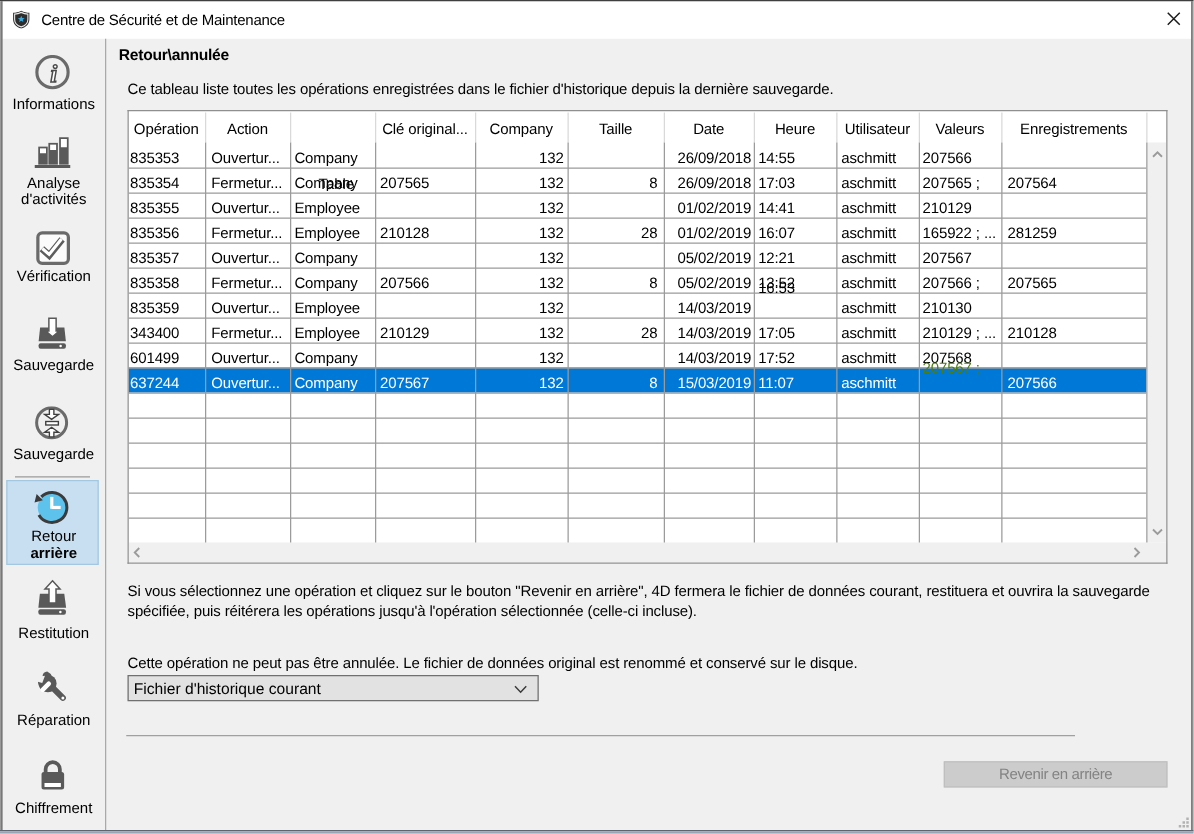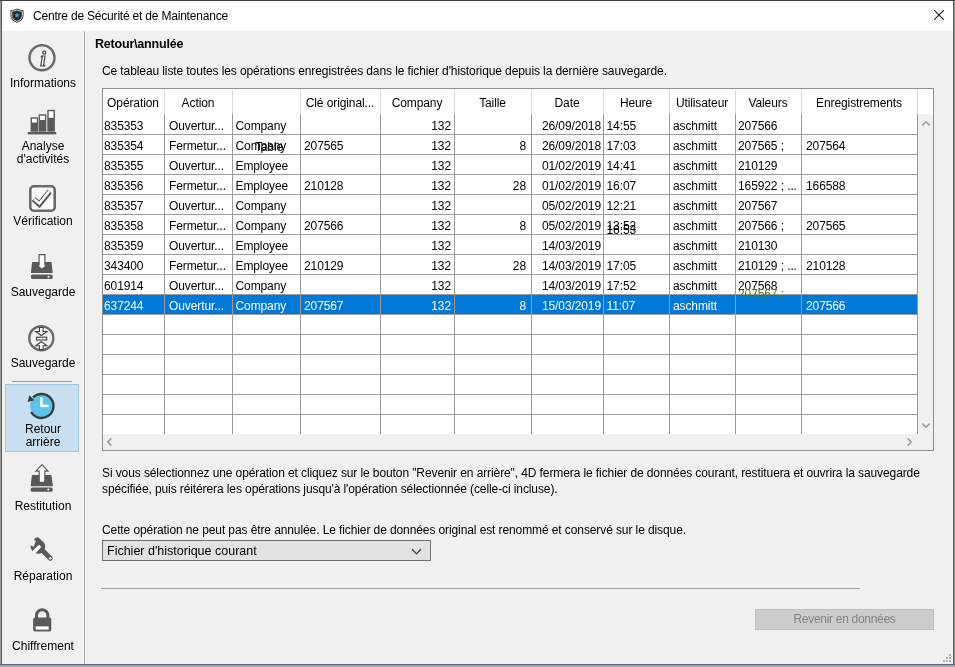--- a/index.html
+++ b/index.html
@@ -83,21 +83,21 @@
     <rect x="0.1" y="11.6" width="18.2" height="14" rx="2" fill="#595959"></rect>
     <rect x="2.6" y="20.4" width="13.1" height="3.2" fill="#fff"></rect>
   </svg>
 <div class="sl" style="top:75.5px;">Informations</div>
 <div class="sl" style="top:139.2px;">Analyse</div>
 <div class="sl" style="top:152.2px;">d'activités</div>
 <div class="sl" style="top:214.2px;">Vérification</div>
 <div class="sl" style="top:284.7px;">Sauvegarde</div>
 <div class="sl" style="top:355.7px;">Sauvegarde</div>
 <div class="sl" style="top:422px;">Retour</div>
-<div class="sl" style="top:434.5px;">arrière</div>
+<div class="sl" style="top:434.5px;font-weight:bold;">arrière</div>
 <div class="sl" style="top:498.5px;">Restitution</div>
 <div class="sl" style="top:568.7px;">Réparation</div>
 <div class="sl" style="top:639px;">Chiffrement</div>
 
 <div style="position:absolute;left:95px;top:36px;height:16px;line-height:16px;font-weight:bold;font-size:12.5px;letter-spacing:-0.2px">Retour\annulée</div>
 <div style="position:absolute;left:102px;top:63px;height:16px;line-height:16px;font-size:12px;letter-spacing:-0.1px">Ce tableau liste toutes les opérations enregistrées dans le fichier d'historique depuis la dernière sauvegarde.</div>
 <div style="position:absolute;left:102px;top:88px;width:832px;height:363px;background:#fff;"></div>
 <div style="position:absolute;left:103px;top:434px;width:831px;height:16px;background:#f0f0f0;"></div>
 <div style="position:absolute;left:918px;top:114px;width:15px;height:320px;background:#f0f0f0;"></div>
 <div style="position:absolute;left:103px;top:294px;width:814px;height:20px;background:#0078d7;"></div>
@@ -179,21 +179,21 @@
 <div class="dc" style="top:176px;left:104px;text-align:left;color:#000">835356</div>
 <div class="dc" style="top:176px;left:169px;text-align:left;color:#000">Fermetur...</div>
 <div class="dc" style="top:176px;left:235.5px;text-align:left;color:#000">Employee</div>
 <div class="dc" style="top:176px;left:304px;text-align:left;color:#000">210128</div>
 <div class="dc" style="top:176px;left:380px;width:71px;text-align:right;color:#000">132</div>
 <div class="dc" style="top:176px;left:454px;width:72px;text-align:right;color:#000">28</div>
 <div class="dc" style="top:176px;left:531px;width:70px;text-align:right;color:#000">01/02/2019</div>
 <div class="dc" style="top:176px;left:606.5px;text-align:left;color:#000">16:07</div>
 <div class="dc" style="top:176px;left:673px;text-align:left;color:#000">aschmitt</div>
 <div class="dc" style="top:176px;left:738px;text-align:left;color:#000">165922 ; ...</div>
-<div class="dc" style="top:176px;left:806px;text-align:left;color:#000">166588</div>
+<div class="dc" style="top:176px;left:806px;text-align:left;color:#000">281259</div>
 <div class="dc" style="top:196px;left:104px;text-align:left;color:#000">835357</div>
 <div class="dc" style="top:196px;left:169px;text-align:left;color:#000">Ouvertur...</div>
 <div class="dc" style="top:196px;left:235.5px;text-align:left;color:#000">Company</div>
 <div class="dc" style="top:196px;left:380px;width:71px;text-align:right;color:#000">132</div>
 <div class="dc" style="top:196px;left:531px;width:70px;text-align:right;color:#000">05/02/2019</div>
 <div class="dc" style="top:196px;left:606.5px;text-align:left;color:#000">12:21</div>
 <div class="dc" style="top:196px;left:673px;text-align:left;color:#000">aschmitt</div>
 <div class="dc" style="top:196px;left:738px;text-align:left;color:#000">207567</div>
 <div class="dc" style="top:216px;left:104px;text-align:left;color:#000">835358</div>
 <div class="dc" style="top:216px;left:169px;text-align:left;color:#000">Fermetur...</div>
@@ -218,21 +218,21 @@
 <div class="dc" style="top:256px;left:169px;text-align:left;color:#000">Fermetur...</div>
 <div class="dc" style="top:256px;left:235.5px;text-align:left;color:#000">Employee</div>
 <div class="dc" style="top:256px;left:304px;text-align:left;color:#000">210129</div>
 <div class="dc" style="top:256px;left:380px;width:71px;text-align:right;color:#000">132</div>
 <div class="dc" style="top:256px;left:454px;width:72px;text-align:right;color:#000">28</div>
 <div class="dc" style="top:256px;left:531px;width:70px;text-align:right;color:#000">14/03/2019</div>
 <div class="dc" style="top:256px;left:606.5px;text-align:left;color:#000">17:05</div>
 <div class="dc" style="top:256px;left:673px;text-align:left;color:#000">aschmitt</div>
 <div class="dc" style="top:256px;left:738px;text-align:left;color:#000">210129 ; ...</div>
 <div class="dc" style="top:256px;left:806px;text-align:left;color:#000">210128</div>
-<div class="dc" style="top:276px;left:104px;text-align:left;color:#000">601914</div>
+<div class="dc" style="top:276px;left:104px;text-align:left;color:#000">601499</div>
 <div class="dc" style="top:276px;left:169px;text-align:left;color:#000">Ouvertur...</div>
 <div class="dc" style="top:276px;left:235.5px;text-align:left;color:#000">Company</div>
 <div class="dc" style="top:276px;left:380px;width:71px;text-align:right;color:#000">132</div>
 <div class="dc" style="top:276px;left:531px;width:70px;text-align:right;color:#000">14/03/2019</div>
 <div class="dc" style="top:276px;left:606.5px;text-align:center;color:#000">17:52</div>
 <div class="dc" style="top:276px;left:673px;text-align:left;color:#000">aschmitt</div>
 <div class="dc" style="top:276px;left:738px;text-align:left;color:#000">207568</div>
 <div class="dc" style="top:296px;left:104px;text-align:left;color:#fff">637244</div>
 <div class="dc" style="top:296px;left:169px;text-align:left;color:#fff">Ouvertur...</div>
 <div class="dc" style="top:296px;left:235.5px;text-align:left;color:#fff">Company</div>
@@ -261,21 +261,21 @@
     <path d="M1.4 6.4 L5 2.8 L8.6 6.4" fill="none" stroke="#9b9b9b" stroke-width="1.5" transform="rotate(90 5 5)"></path>
   </svg>
 <div style="position:absolute;left:102px;top:466.3px;width:830px;font-size:12px;letter-spacing:-0.1px;line-height:15.5px">Si vous sélectionnez une opération et cliquez sur le bouton "Revenir en arrière", 4D fermera le fichier de données courant, restituera et ouvrira la sauvegarde spécifiée, puis réitérera les opérations jusqu'à l'opération sélectionnée (celle-ci incluse).</div>
 <div style="position:absolute;left:102px;top:522.2px;height:16px;line-height:16px;font-size:12px;letter-spacing:-0.1px">Cette opération ne peut pas être annulée. Le fichier de données original est renommé et conservé sur le disque.</div>
 <div style="position:absolute;left:102px;top:540px;width:329px;height:21px;background:#e2e2e2;border:1px solid #707070;font-size:12.5px;line-height:20px;padding-left:4px">Fichier d'historique courant
   <svg style="position:absolute;right:8px;top:7px" width="11" height="8" viewBox="0 0 11 8">
       <path d="M1 1 L5.5 5.8 L10 1" fill="none" stroke="#3c3c3c" stroke-width="1.2"></path>
     </svg>
 </div>
 <div style="position:absolute;left:101px;top:588px;width:759px;height:1px;background:#a0a0a0"></div>
-<div style="position:absolute;left:755px;top:609px;width:179px;height:21px;background:#cccccc;border:1px solid #bfbfbf;color:#838383;font-size:12px;letter-spacing:-0.3px;text-align:center;line-height:19px">Revenir en données</div>
+<div style="position:absolute;left:755px;top:609px;width:179px;height:21px;background:#cccccc;border:1px solid #bfbfbf;color:#838383;font-size:12px;letter-spacing:-0.3px;text-align:center;line-height:19px">Revenir en arrière</div>
 <svg style="position:absolute;left:941px;top:652px" width="12" height="12" viewBox="0 0 12 12">
   <g fill="#b2b2b2">
       <rect x="8" y="2" width="2" height="2"></rect>
       <rect x="5" y="5" width="2" height="2"></rect>
       <rect x="8" y="5" width="2" height="2"></rect>
       <rect x="2" y="8" width="2" height="2"></rect>
       <rect x="5" y="8" width="2" height="2"></rect>
       <rect x="8" y="8" width="2" height="2"></rect>
     </g>
 </svg>

